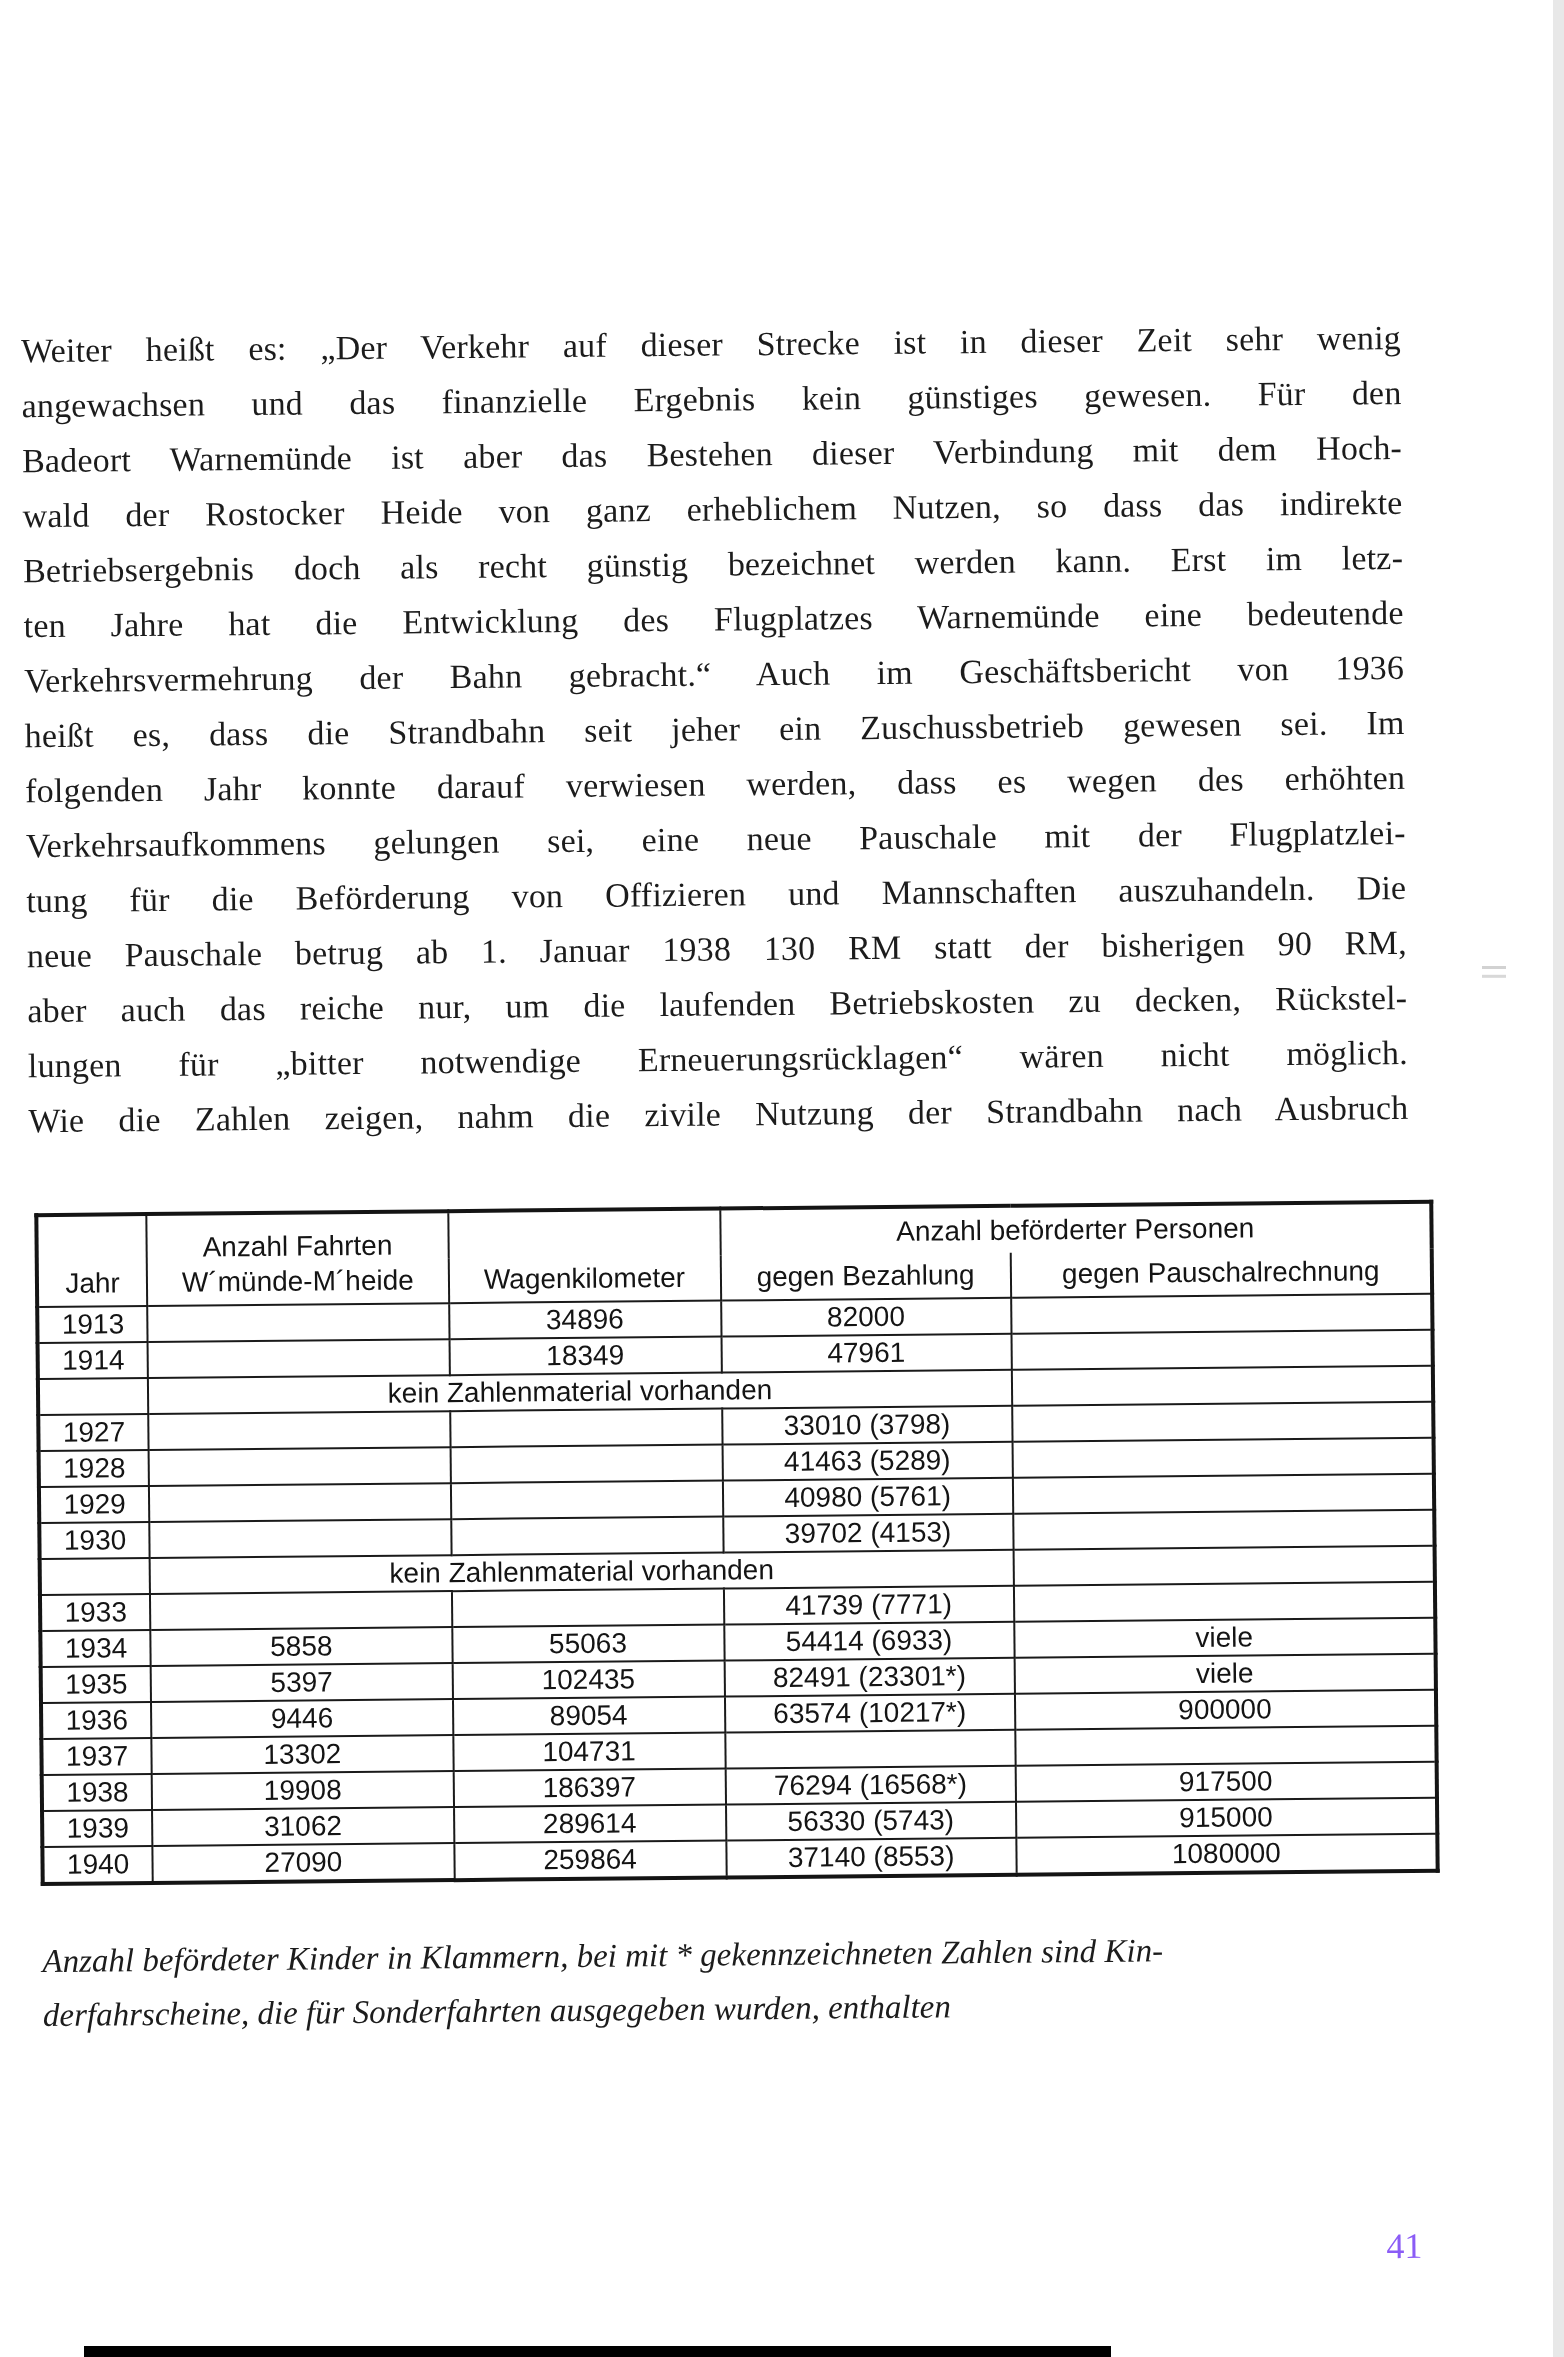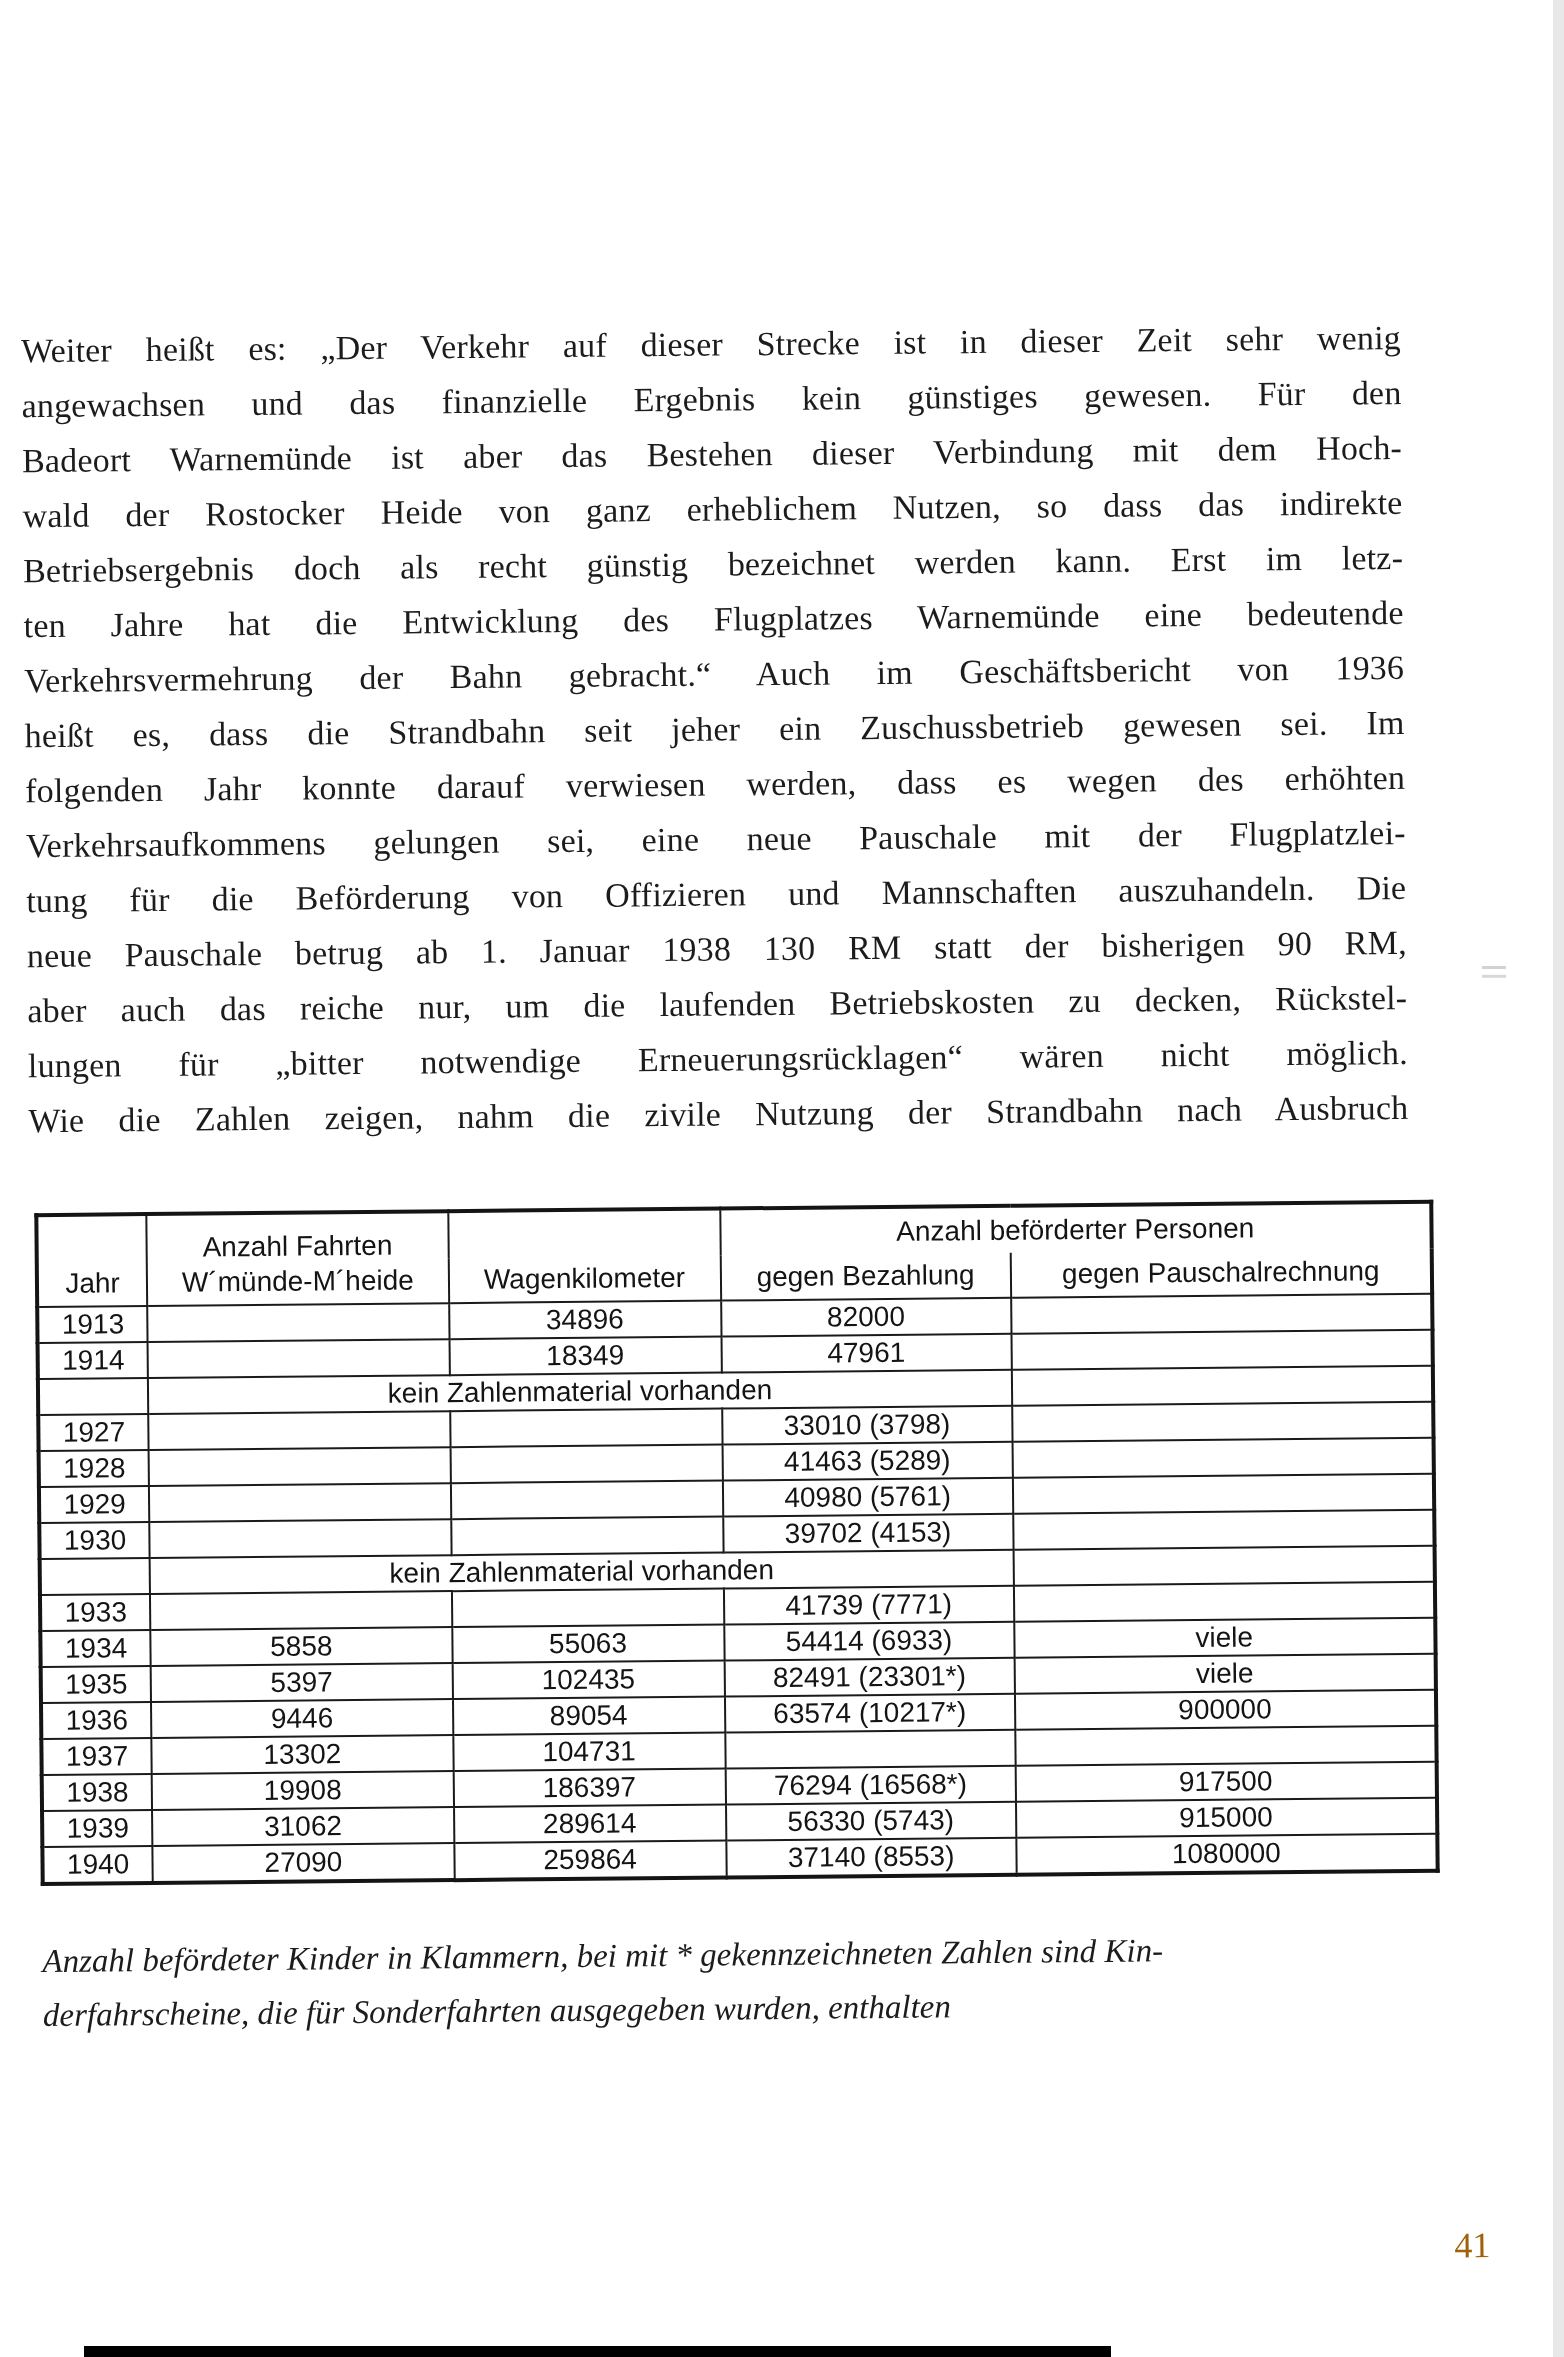--- a/index.html
+++ b/index.html
@@ -35,21 +35,21 @@
   td.hd-personen { border-bottom:none; vertical-align:top; padding-top:3.9px; height:41px; line-height:37px; }
   td.hd-sub { border-top:none; height:39px; }
   .datatable tbody td { height:34px; line-height:34px; }
   td.span-cell { }
 
   
   .caption { position:absolute; left:35px; top:1927px; width:1480px; }
   .cline { font-style:italic; font-size:33px; line-height:54px; color:#1c1c1c; }
 
   
-  .pageno { position:absolute; left:1444px; top:2231px; font-size:36px; color:#a16207; }
+  .pageno { position:absolute; left:1376px; top:2231px; font-size:36px; color:#8b5cf6; }
 
   
   .scan-bar { position:absolute; left:84px; top:2346px; width:1027px; height:10.8px; background:#000; }
   .margin-dash { position:absolute; left:1482px; top:966px; width:23.5px; height:2.9px; background:#d2d2d2; box-shadow:0 8.8px 0 #d8d8d8; }
 </style>
 </head>
 <body>
 
 <div class="page">
   <div class="content">

